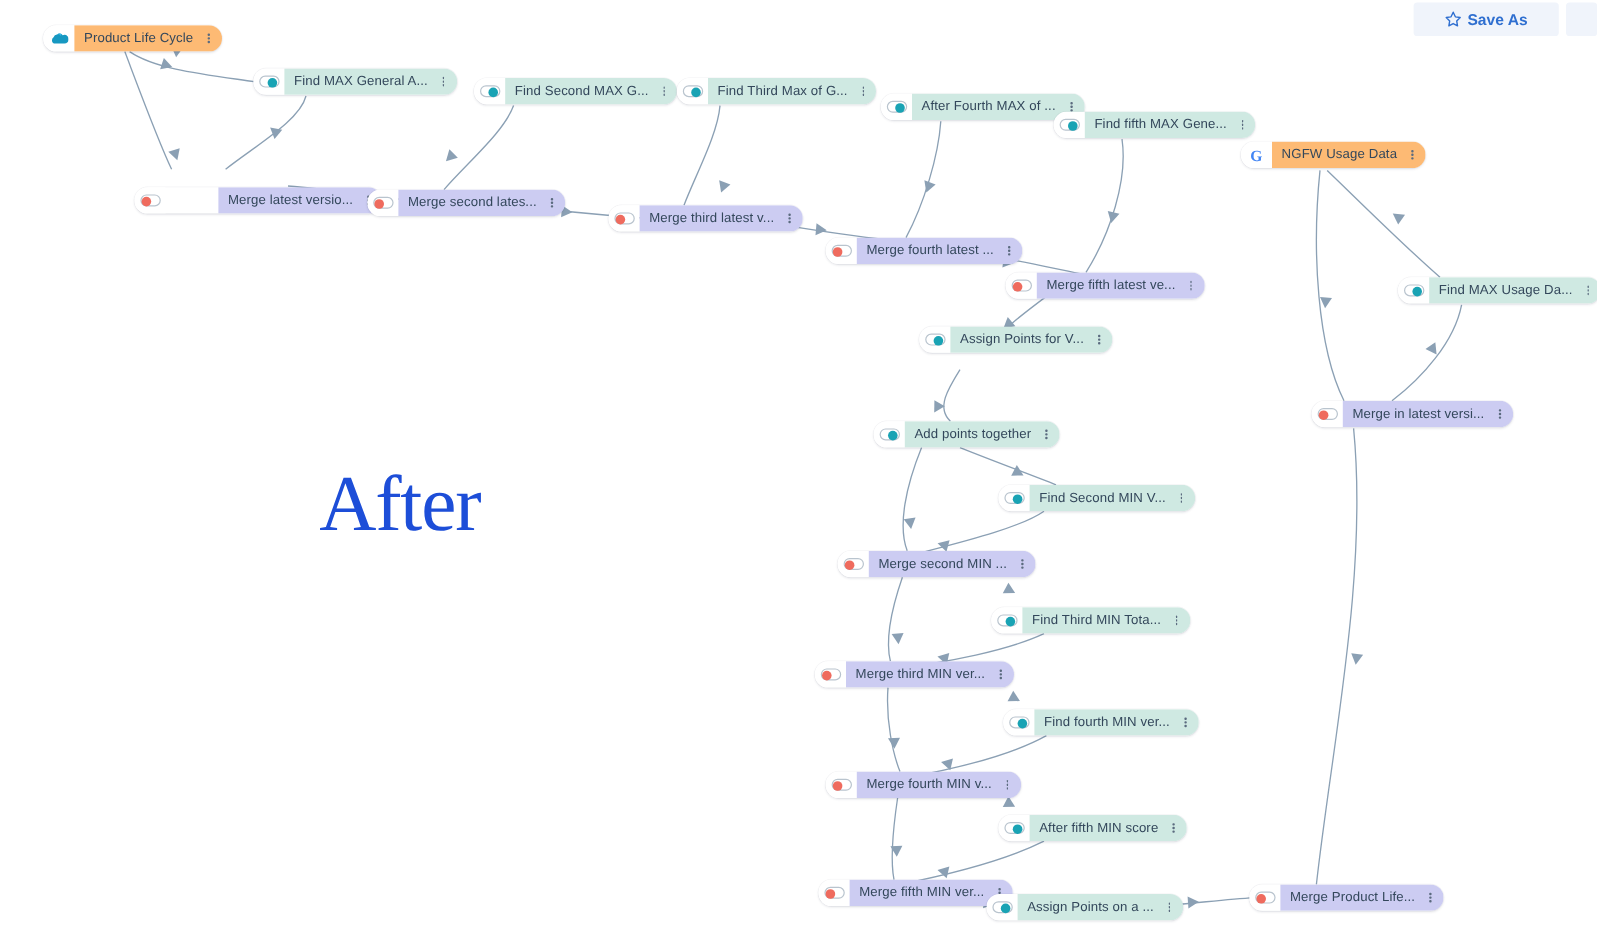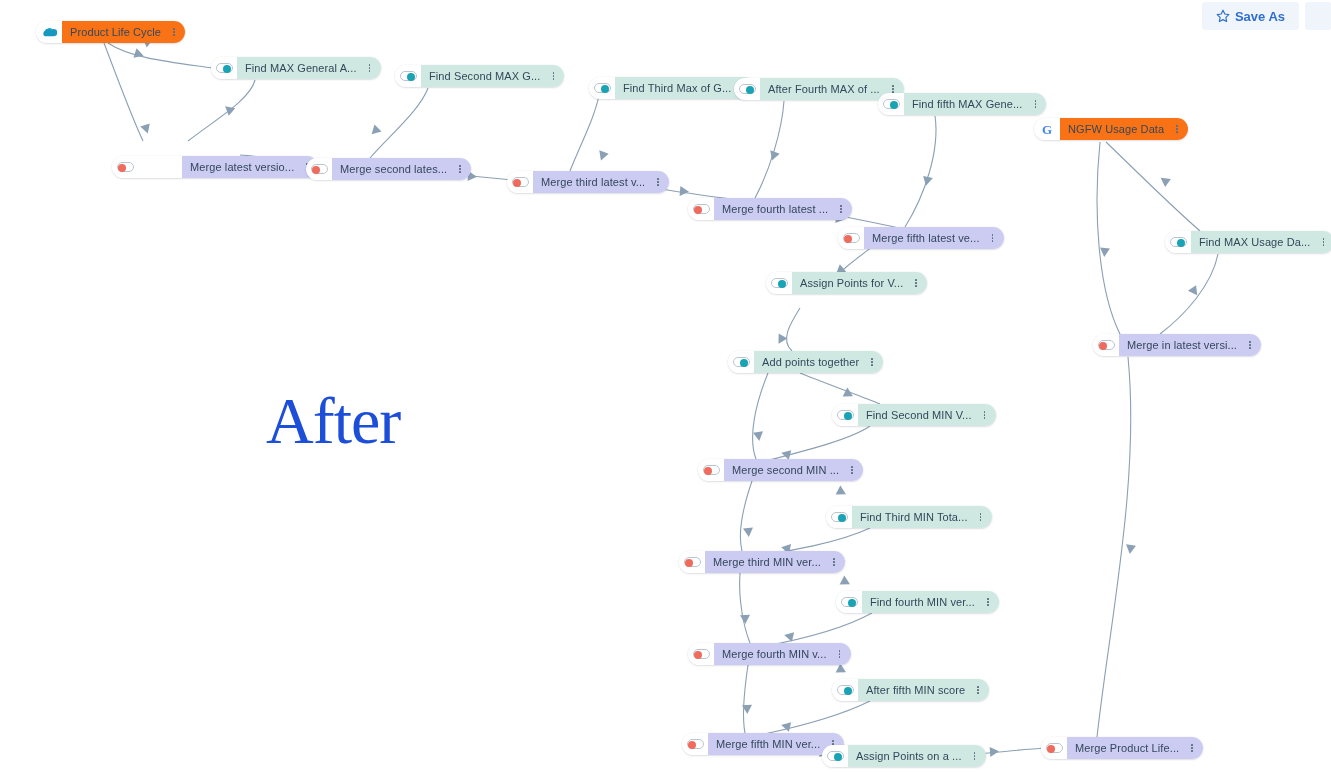--- a/index.html
+++ b/index.html
@@ -69,21 +69,21 @@
   }
   .node .kebab i {
     display: block;
     width: 1.7px; height: 1.7px;
     border-radius: 50%;
     background: #5b6b7f;
   }
   
   .node.teal  .body { background: #cfe9e2; }
   .node.purple .body { background: #ccccf2; }
-  .node.src   .body { background: #f97316; text-align: right; }
+  .node.src   .body { background: #fdba74; text-align: right; }
 
   
   .toggle {
     position: relative;
     width: 17px; height: 10px;
     border-radius: 5px;
     background: #ffffff;
     border: 1px solid #b9c4ce;
   }
   .toggle .knob {
@@ -123,21 +123,21 @@
     right: 0; top: 2px;
     display: flex;
     align-items: flex-start;
     gap: 6px;
   }
   .tb-btn {
     display: flex;
     align-items: center;
     gap: 5px;
     height: 28px;
-    padding: 0 14px;
+    padding: 0 26px;
     background: #f0f4fb;
     border-radius: 3px;
     color: #2f6fd0;
     font-size: 13px;
     font-weight: bold;
     cursor: pointer;
   }
   .tb-btn.partial {
     width: 26px;
     padding: 0;
@@ -331,21 +331,21 @@
         </div>
         <div class="body">
           <span class="label">Merge second lates...</span>
           <span class="kebab">
             <i></i>
             <i></i>
             <i></i>
           </span>
         </div>
       </div>
-      <div class="node teal" style="left: 589px; top: 65px; min-width: 128px; margin-top: 12px;">
+      <div class="node teal" style="left: 564px; top: 65px; min-width: 128px;">
         <div class="lead">
           <div class="toggle on">
             <span class="knob"></span>
           </div>
         </div>
         <div class="body">
           <span class="label">Find Third Max of G...</span>
           <span class="kebab">
             <i></i>
             <i></i>

